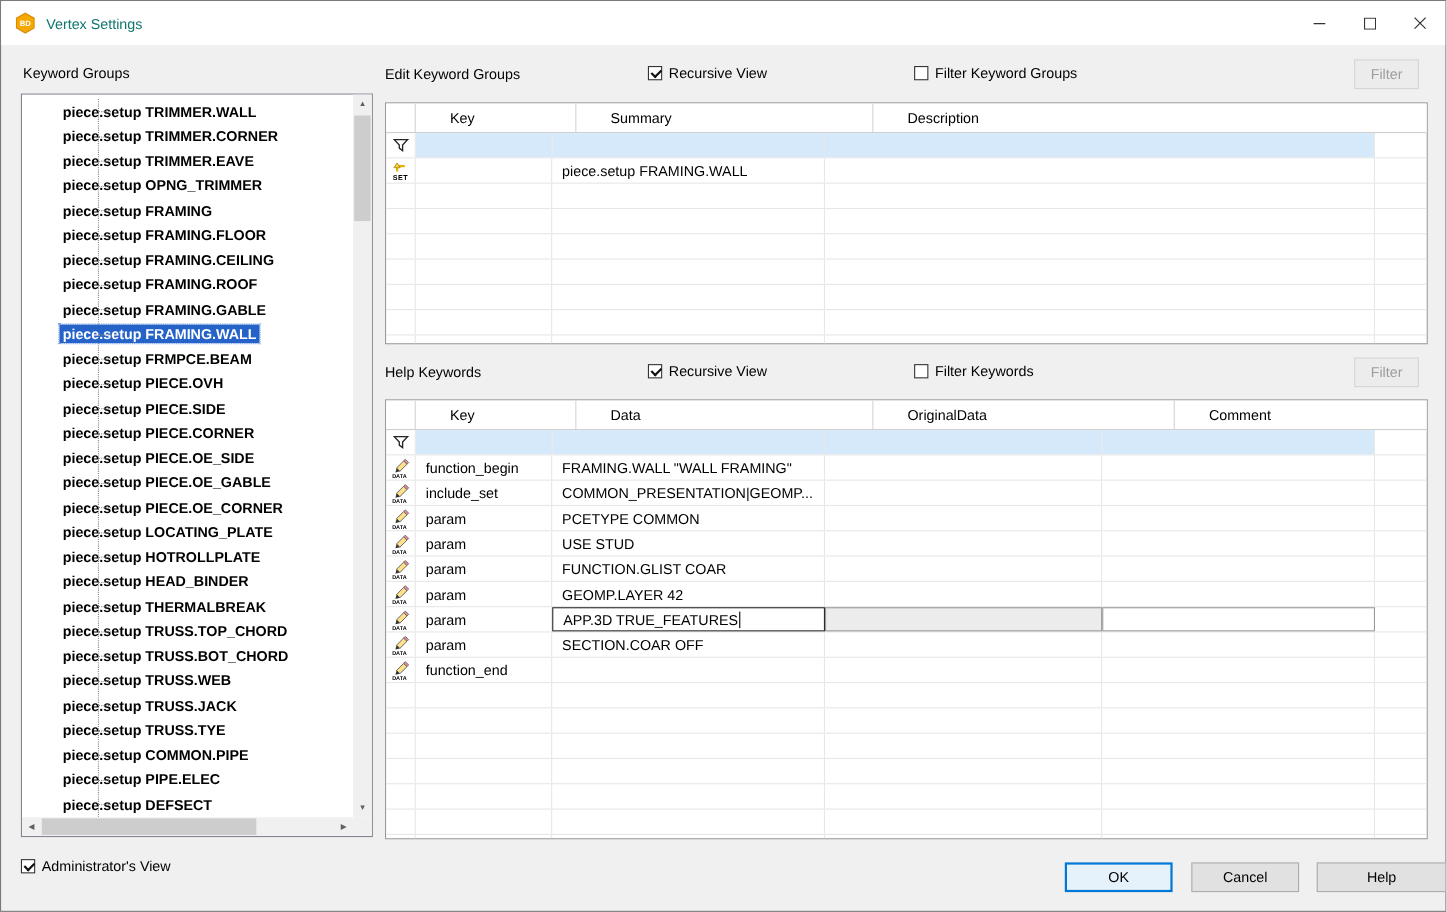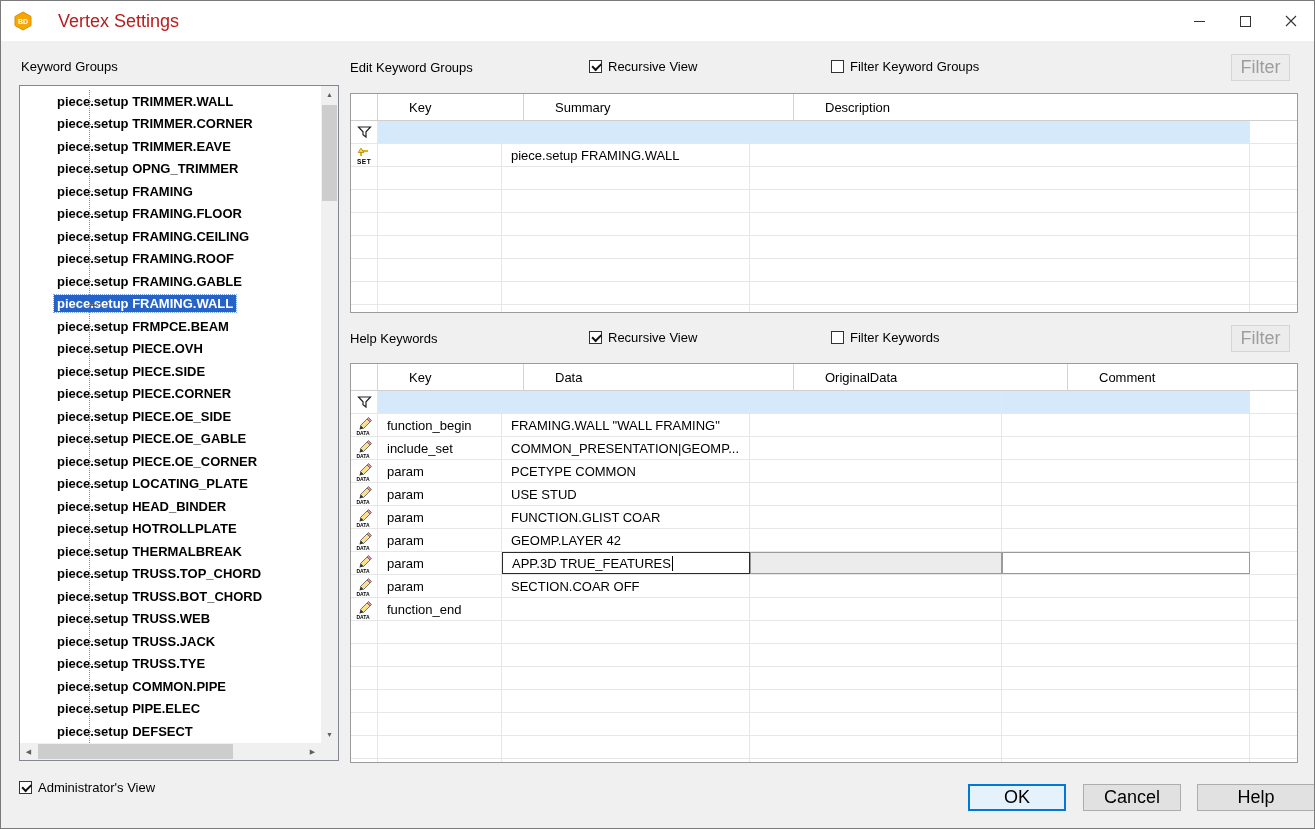--- a/index.html
+++ b/index.html
@@ -7,21 +7,21 @@
 
   .window {
     position: relative; width: 1315px; height: 829px;
     background: #f0f0f0; border: 1px solid #7a7a7a;
     font-size: 13px; color: #000; overflow: hidden;
   }
 
   
   .titlebar { position: absolute; top: 0; left: 0; right: 0; height: 40px; background: #fff; display: flex; align-items: center; }
   .app-icon { width: 20px; height: 20px; margin-left: 12px; display: flex; align-items: center; }
-  .title-text { margin-left: 25px; font-size: 18px; color: #b91c1c; }
+  .title-text { margin-left: 9px; font-size: 13px; color: #0f766e; }
   .caption-buttons { margin-left: auto; display: flex; height: 100%; }
   .caption-btn { width: 46px; height: 100%; display: flex; align-items: center; justify-content: center; color: #222; }
 
   
   .section-label { position: absolute; font-size: 13px; color: #000; white-space: nowrap; }
 
   .tree-box { position: absolute; left: 18px; top: 84px; width: 320px; height: 676px; background: #fff; border: 1px solid #828790; }
   .tree-items { position: absolute; left: 0; top: 4px; right: 17px; bottom: 17px; overflow: hidden; }
   .tree-vline { position: absolute; left: 69px; top: -4px; bottom: 0; border-left: 1px dotted #8a8a8a; }
   .tree-item { position: relative; height: 22.5px; display: flex; align-items: center; padding-left: 34px; white-space: nowrap; font-weight: 600; }
@@ -41,21 +41,21 @@
   .vscroll .sb-thumb { position: absolute; left: 1px; right: 1px; top: 19px; height: 96px; background: #cdcdcd; }
   .hscroll .sb-thumb { position: absolute; top: 1px; bottom: 1px; left: 18px; width: 195px; background: #cdcdcd; }
 
   
   .cb-group { position: absolute; display: flex; align-items: center; gap: 6px; }
   .checkbox { width: 13px; height: 13px; background: #fff; border: 1px solid #333; position: relative; display: inline-block; flex: 0 0 13px; }
   .checkbox.checked::after { content: ""; position: absolute; left: 1.5px; top: 2px; width: 7px; height: 3.5px; border-left: 2px solid #111; border-bottom: 2px solid #111; transform: rotate(-45deg); }
   .cb-label { white-space: nowrap; text-align: center; }
 
   
-  .btn { position: absolute; height: 27px; background: #e1e1e1; border: 1px solid #adadad; font-family: "Liberation Sans", sans-serif; font-size: 18px; color: #000; display: flex; align-items: center; justify-content: center; padding: 0; }
+  .btn { position: absolute; height: 27px; background: #e1e1e1; border: 1px solid #adadad; font-family: "Liberation Sans", sans-serif; font-size: 13px; color: #000; display: flex; align-items: center; justify-content: center; padding: 0; }
   .btn.primary { border: 2px solid var(--accent, #0078d7); background: #e5f1fb; }
   .btn.disabled { background: #ececec; border-color: #d5d5d5; color: #9d9d9d; }
 
   
   .table { position: absolute; background: #fff; border: 1px solid #9b9b9b; overflow: hidden; }
   .thead { display: flex; height: 27px; border-bottom: 1px solid #cfcfcf; background: #fff; gap: 22px; }
   .th { display: flex; align-items: center; padding-left: 9px; border-right: 1px solid #d4d4d4; height: 100%; white-space: nowrap; overflow: hidden; }
   .th.filler, .cell.filler { flex: 1; border-right: none; }
   .tbody { overflow: hidden; }
   .trow { display: flex; height: 23px; border-bottom: 1px solid #e7e7e7; }
@@ -163,24 +163,24 @@
         <div class="tree-item">
           <span class="tree-label">piece.setup PIECE.OE_GABLE</span>
         </div>
         <div class="tree-item">
           <span class="tree-label">piece.setup PIECE.OE_CORNER</span>
         </div>
         <div class="tree-item">
           <span class="tree-label">piece.setup LOCATING_PLATE</span>
         </div>
         <div class="tree-item">
+          <span class="tree-label">piece.setup HOTROLLPLATE</span>
+        </div>
+        <div class="tree-item">
           <span class="tree-label">piece.setup HEAD_BINDER</span>
-        </div>
-        <div class="tree-item">
-          <span class="tree-label">piece.setup HOTROLLPLATE</span>
         </div>
         <div class="tree-item">
           <span class="tree-label">piece.setup THERMALBREAK</span>
         </div>
         <div class="tree-item">
           <span class="tree-label">piece.setup TRUSS.TOP_CHORD</span>
         </div>
         <div class="tree-item">
           <span class="tree-label">piece.setup TRUSS.BOT_CHORD</span>
         </div>

